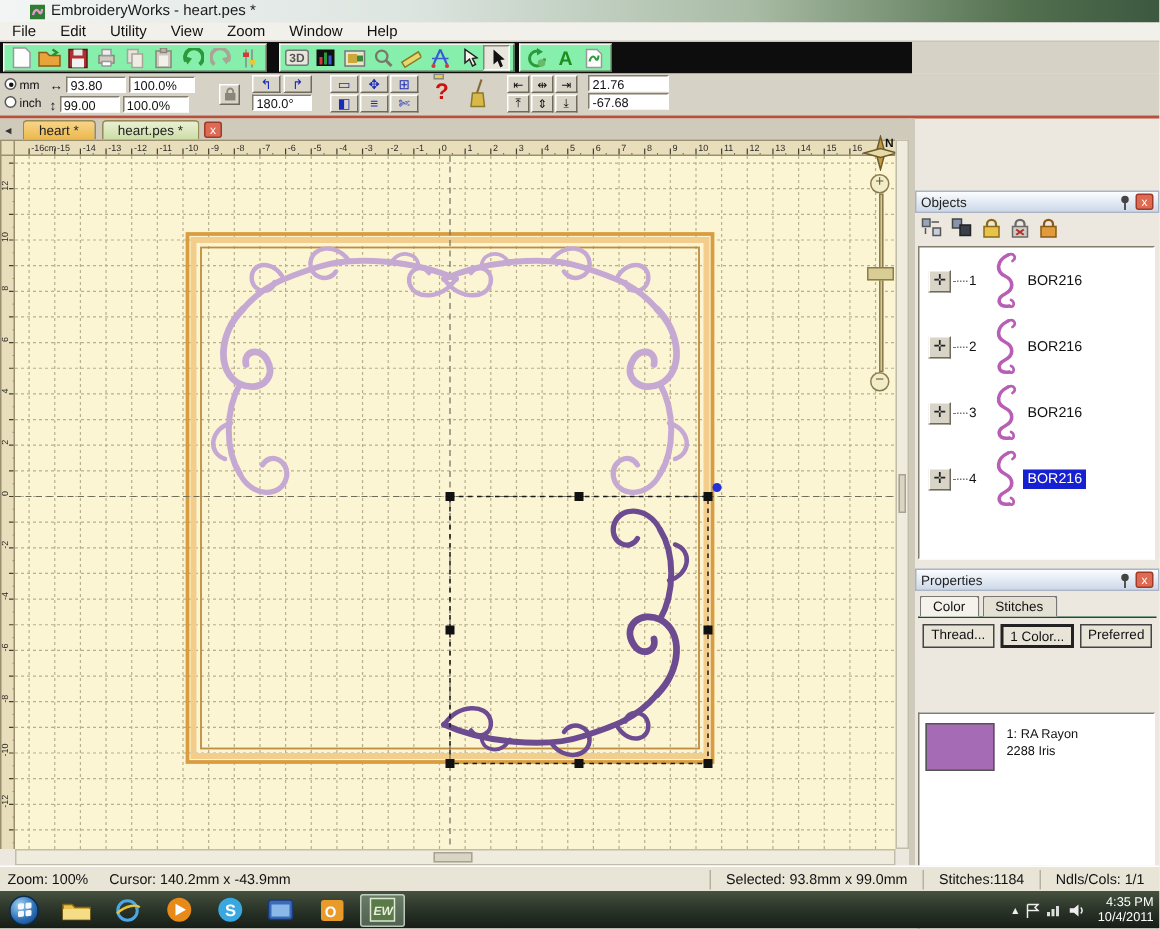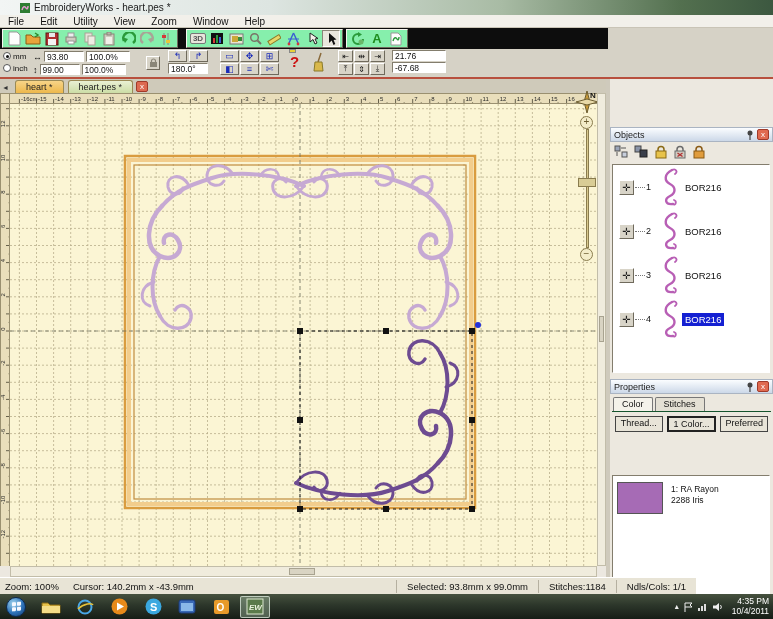--- a/index.html
+++ b/index.html
@@ -109,21 +109,21 @@
   .pbtn { font-size:9px; padding:1px 4px; background:#e8e4d8; border:1px solid #444; color:#111; flex:1; text-align:center; }
   .pbtn.default { border:2px solid #222; }
   .phint { font-size:8.5px; color:#111; text-align:center; padding:2px 0 3px; }
   .thread-list { position:absolute; left:2px; top:96px; width:158px; height:146px; background:#fff;
     border:1px solid; border-color:#837d6d #fff #fff #837d6d; }
   .thread-row { display:flex; padding:6px 4px; gap:8px; }
   .thread-swatch { width:46px; height:32px; border:1px solid #555; }
   .thread-info { font-size:8.5px; color:#111; line-height:1.3; padding-top:2px; }
 
   
-  .statusbar { position:absolute; left:0; top:577px; width:696px; height:17px; background:#e8e4d6;
+  .statusbar { position:absolute; left:0; top:577px; width:773px; height:17px; background:#e8e4d6;
     border-top:1px solid #fff; display:flex; align-items:center; font-size:9.5px; color:#111; }
   .sb-left { padding-left:5px; flex:1; display:flex; gap:14px; }
   .sb-cell { border-left:1px solid #b5b0a0; padding:1px 10px; }
 
   
   .taskbar { position:absolute; left:0; top:594px; width:773px; height:25px;
     background:linear-gradient(180deg,#46523f 0%,#2c362a 45%,#161d16 100%); display:flex; align-items:center; }
   .start-orb { width:20px; height:20px; margin:0 10px 0 6px; border-radius:50%;
     background:radial-gradient(circle at 35% 30%,#9fd4f0,#2e72b8 55%,#123a6e); border:1px solid #0d2a50;
     display:flex; align-items:center; justify-content:center; }

